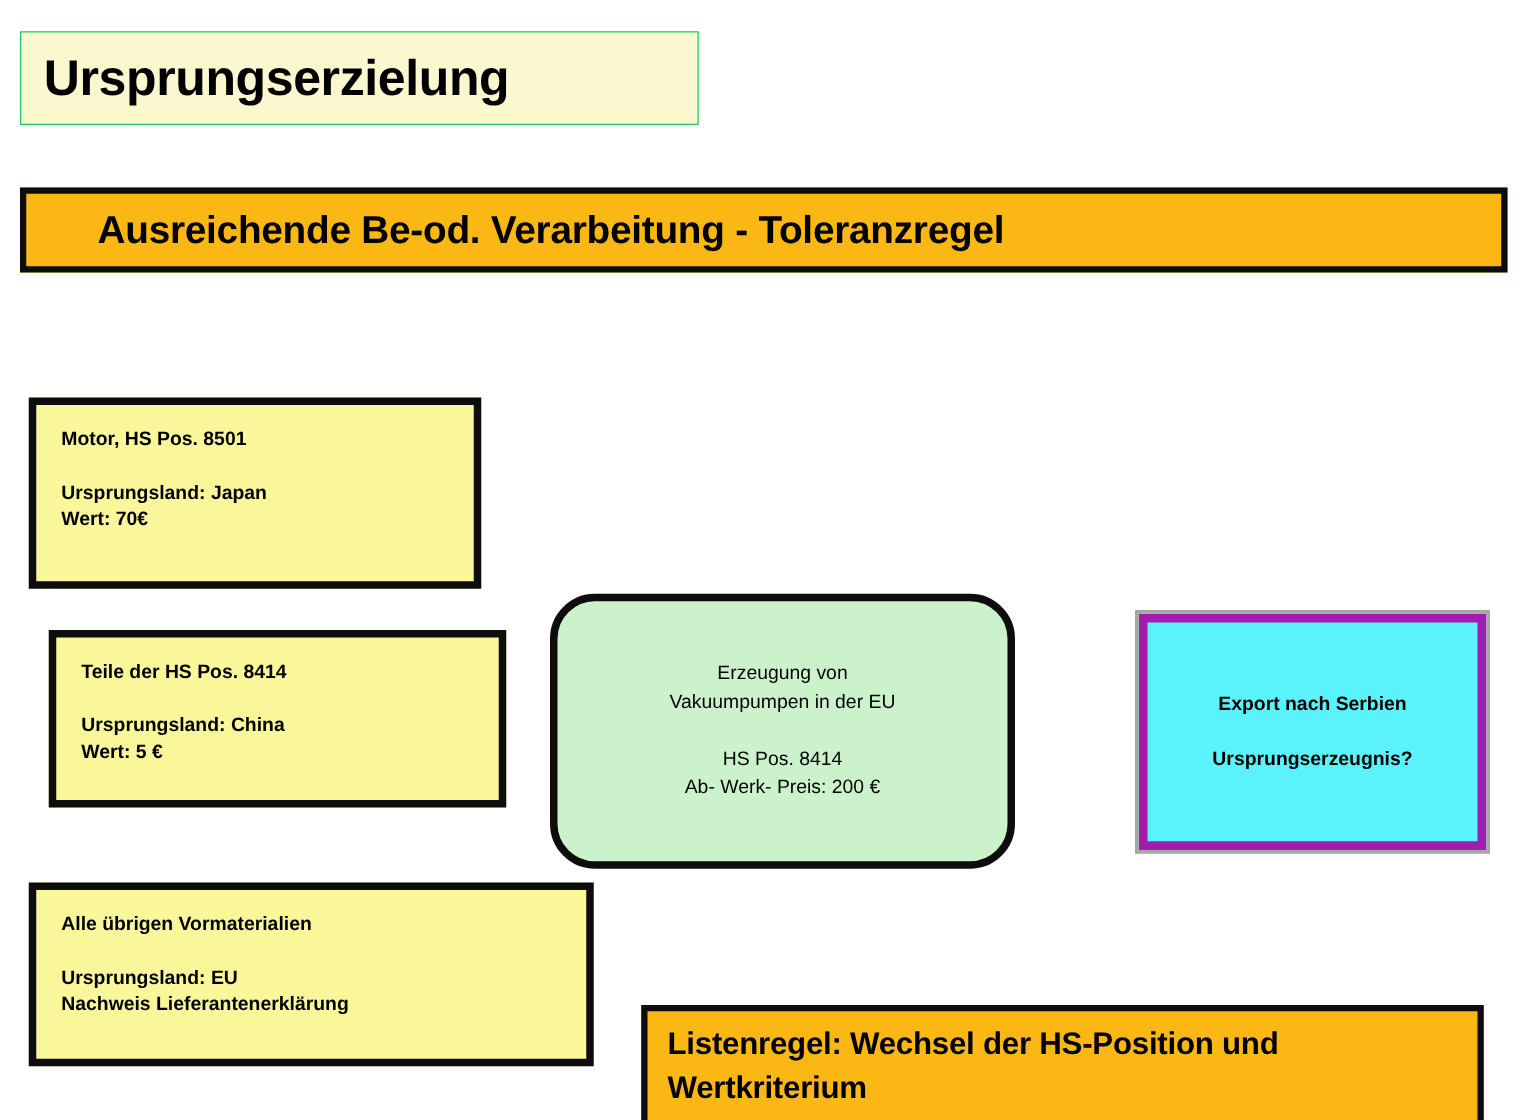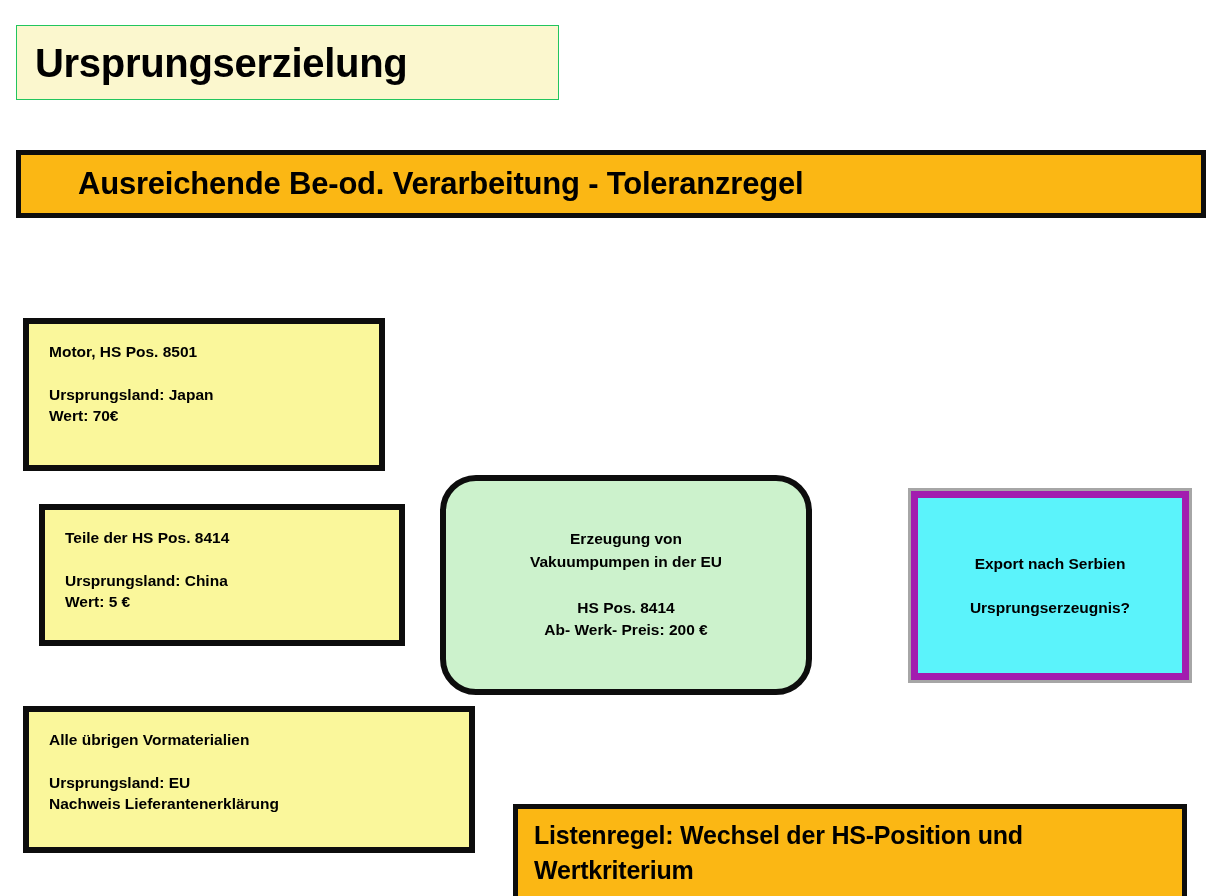--- a/index.html
+++ b/index.html
@@ -99,21 +99,21 @@
     border: 6px solid #0d0d0d;
     border-radius: 36px;
     box-sizing: border-box;
     display: flex;
     flex-direction: column;
     align-items: center;
     justify-content: center;
   }
   .prod-box .line {
     font-size: 15.5px;
-    font-weight: bold;
+    font-weight: normal;
     line-height: 1.45;
     text-align: right;
     white-space: nowrap;
   }
   .prod-box .gap { height: 24px; }
 
   
   .export-box {
     position: absolute;
     left: 911px;

